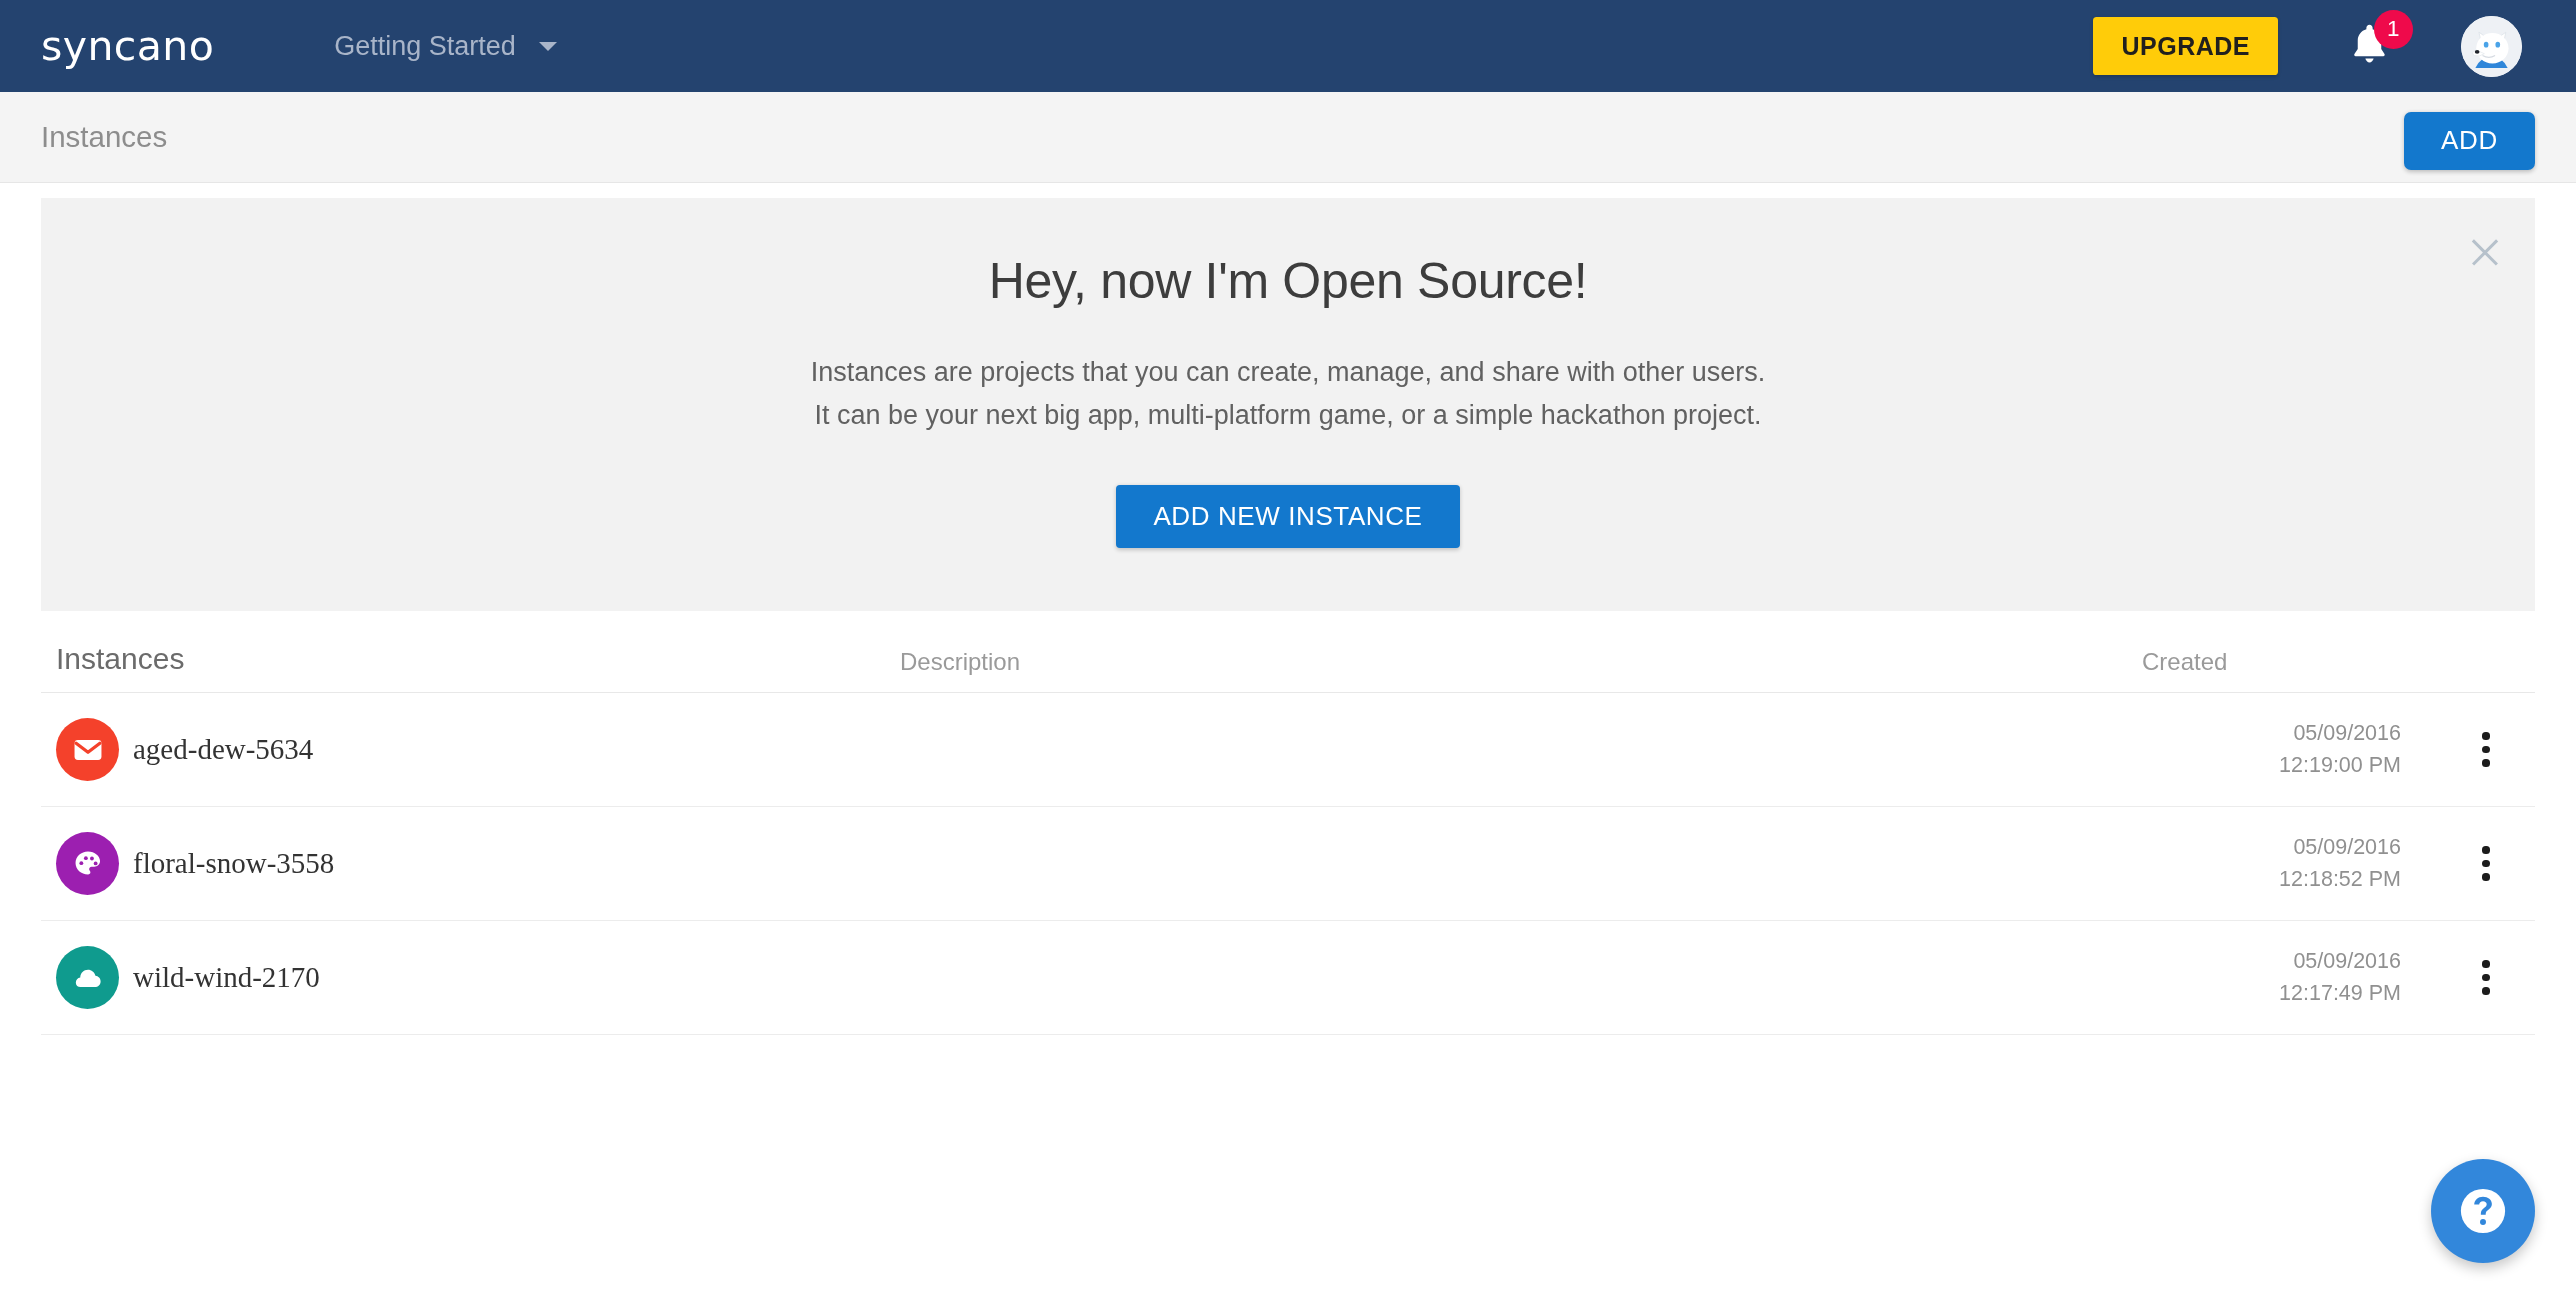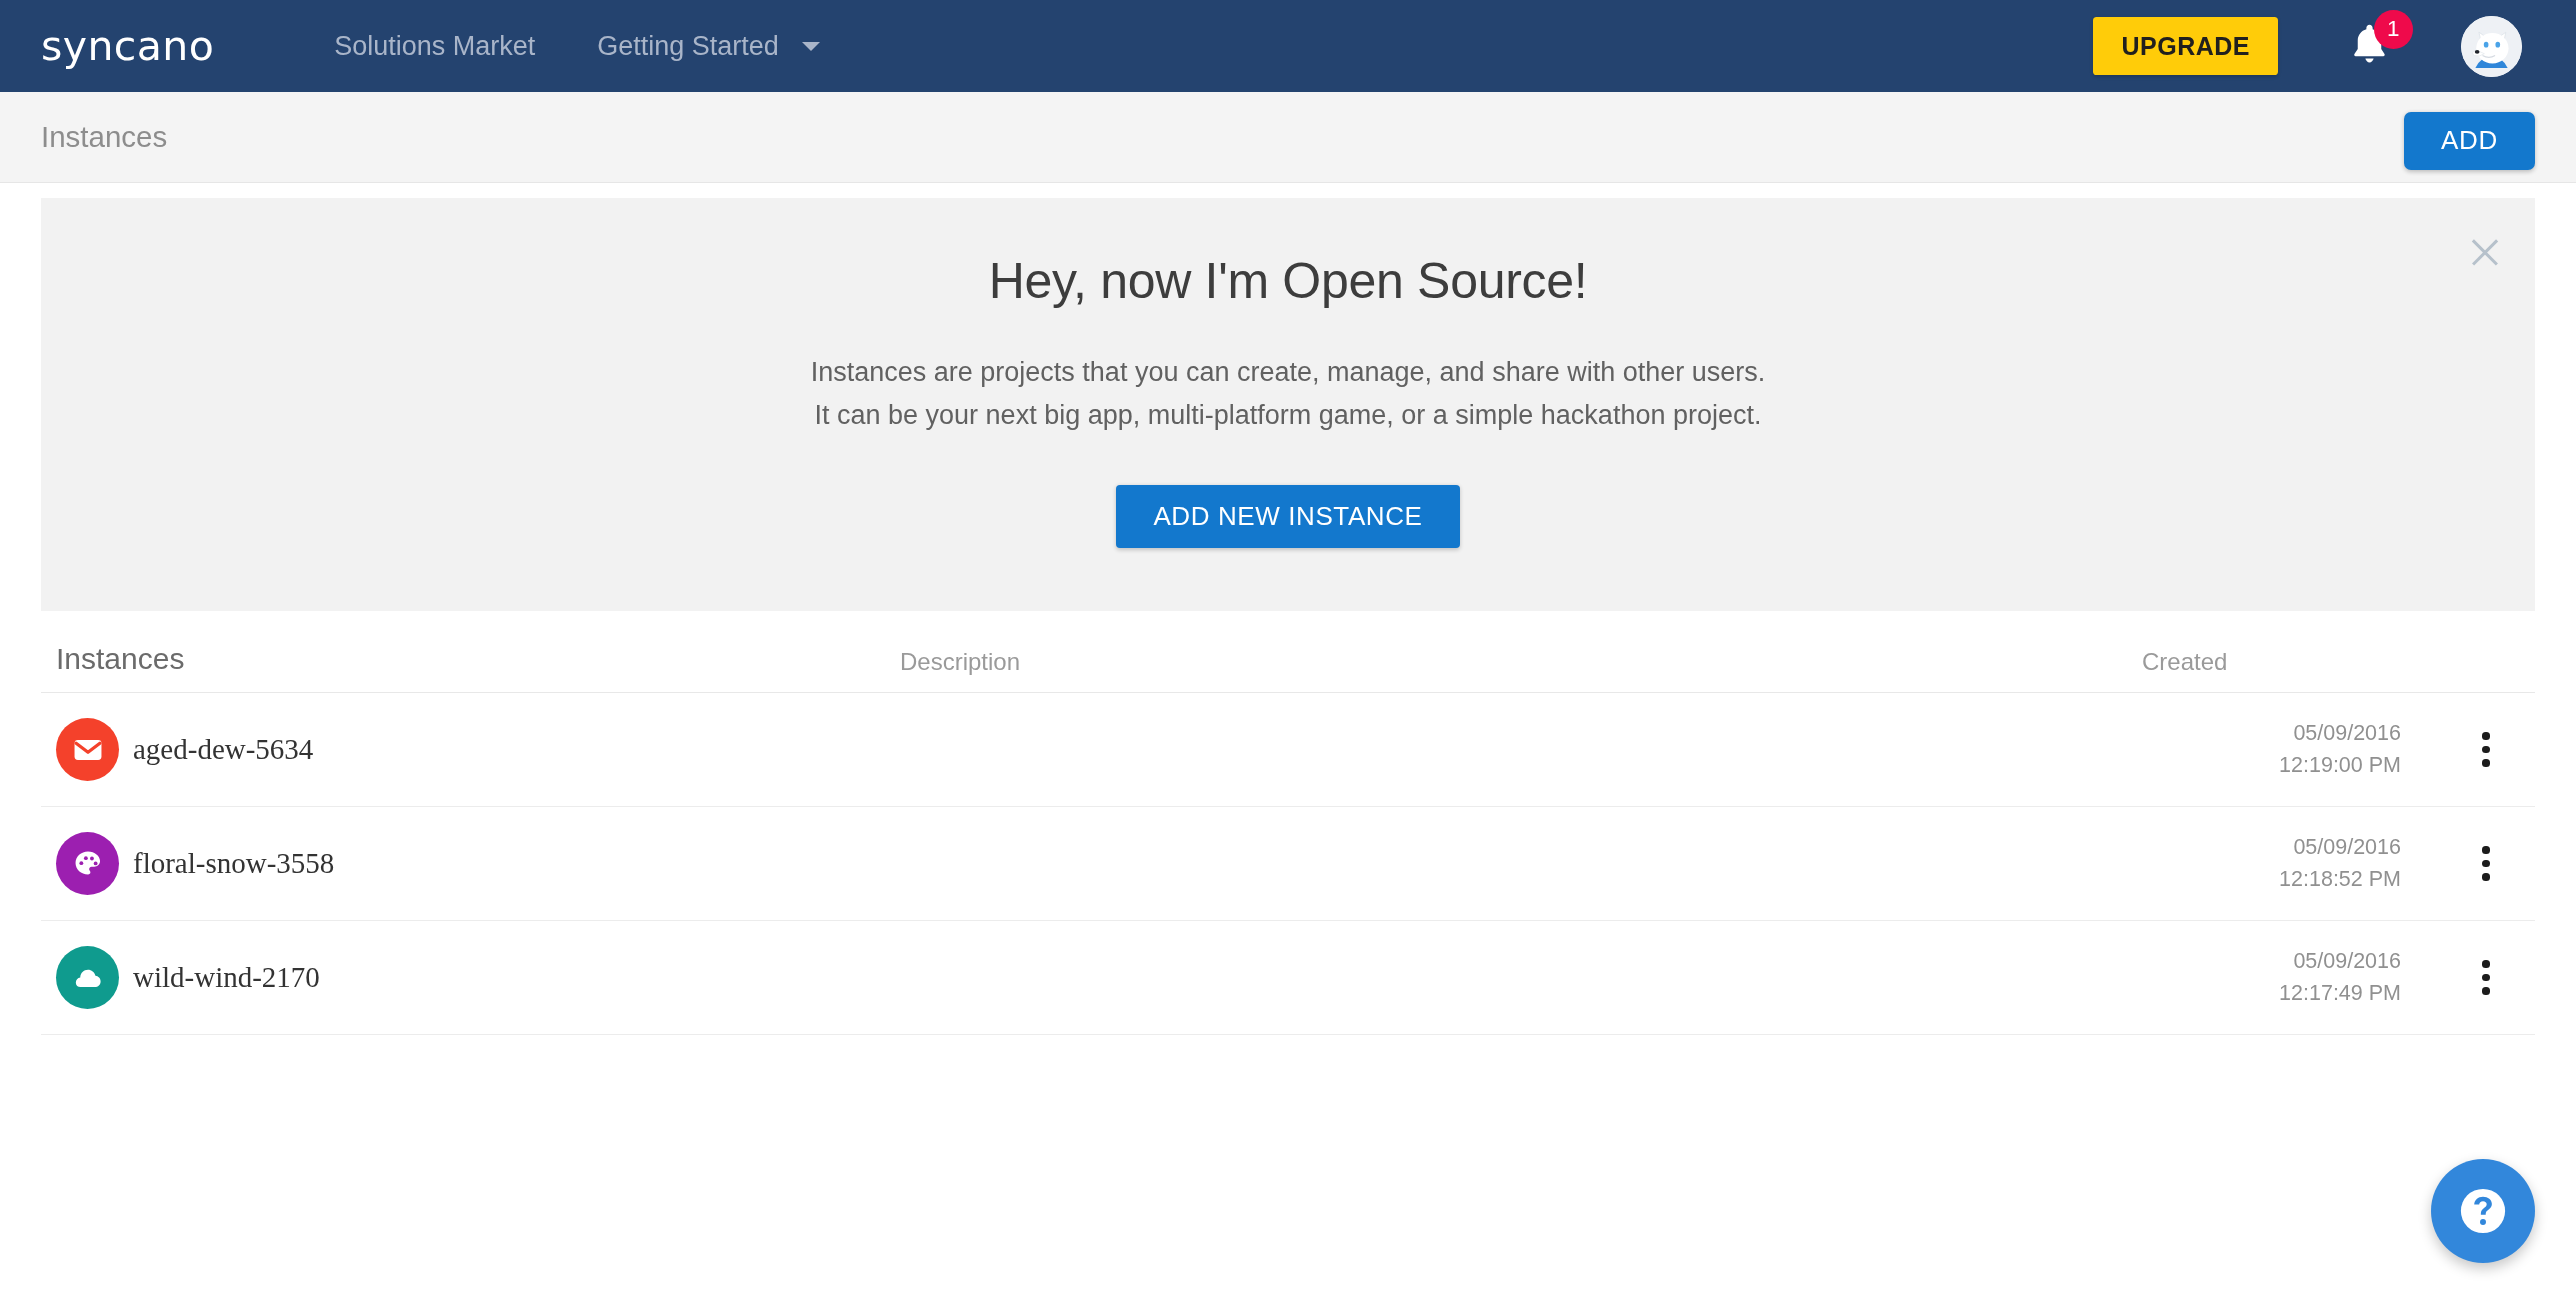--- a/index.html
+++ b/index.html
@@ -330,21 +330,20 @@
   }
 </style>
 </head>
 <body>
 
 <div class="topbar">
 
   <div class="logo">syncano</div>
 
   <div class="nav-links">
-    <a class="nav-link">Solutions Market</a>
     <div class="nav-link with-caret">
       <span>Getting Started</span>
       <span class="caret-down"></span>
     </div>
   </div>
 
   <div class="topbar-right">
 
     <button class="upgrade-btn">UPGRADE</button>
 

